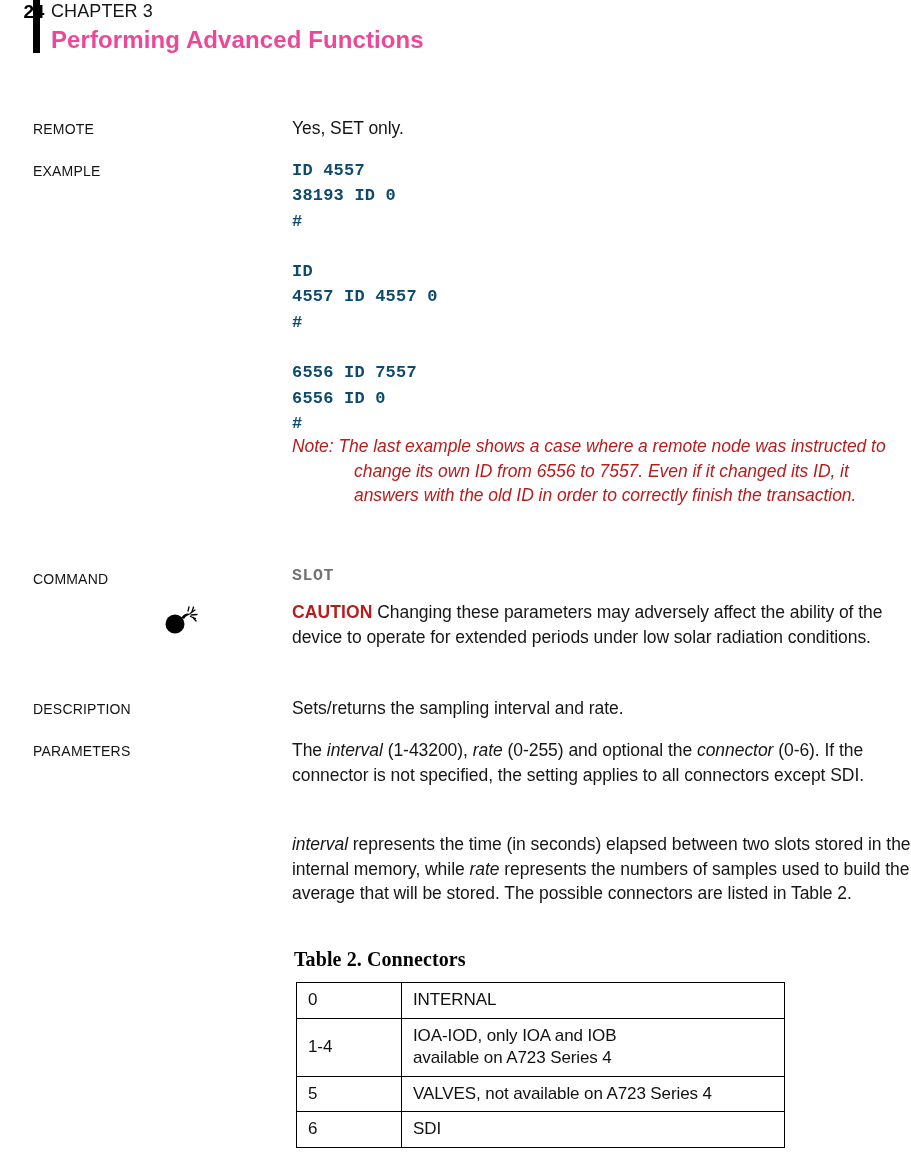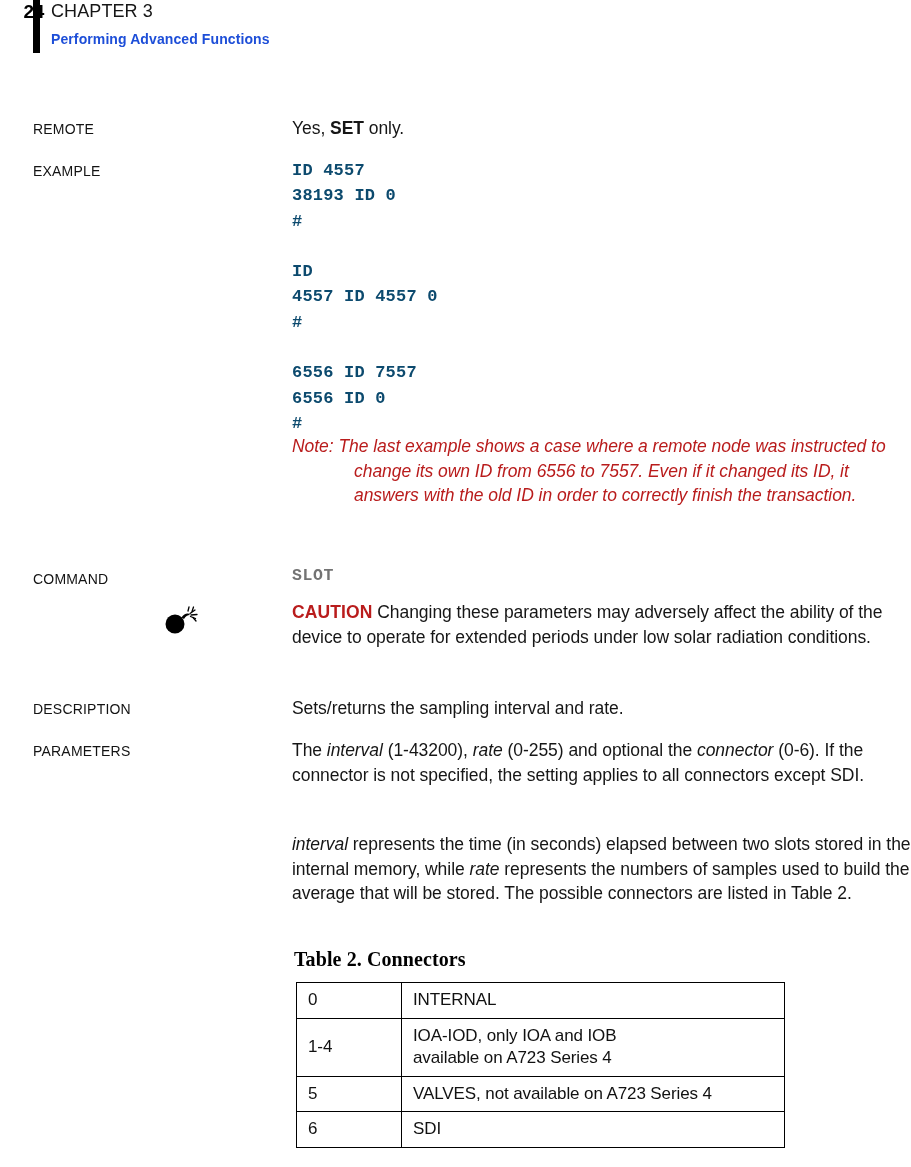--- a/index.html
+++ b/index.html
@@ -51,25 +51,25 @@
     font-size: 18px;
     font-weight: normal;
     letter-spacing: 0.1px;
     line-height: 23px;
     color: #161616;
   }
   .chapter-title {
     position: absolute;
     left: 51px;
     top: 27px;
-    font-size: 14px;
+    font-size: 24px;
     font-weight: bold;
     letter-spacing: 0.1px;
     line-height: 25px;
-    color: #1d4ed8;
+    color: #ec4899;
   }
 
   
   .entry {
     position: absolute;
     left: 0;
     width: 911px;
   }
   .entry-label {
     position: absolute;
@@ -90,21 +90,21 @@
     top: 0;
     width: 619px;
   }
 
   .body-text {
     font-size: 17.5px;
     line-height: 24.5px;
     color: #161616;
     letter-spacing: -0.05px;
   }
-  .body-text b { font-weight: bold; margin-top: 14px; }
+  .body-text b { font-weight: normal; margin-top: 14px; }
   .body-text i { font-style: italic; }
 
   
   .code-block {
     font-family: "Liberation Mono", "DejaVu Sans Mono", monospace;
     font-size: 17px;
     font-weight: bold;
     line-height: 25.3px;
     color: #0c4a6e;
     white-space: pre;

